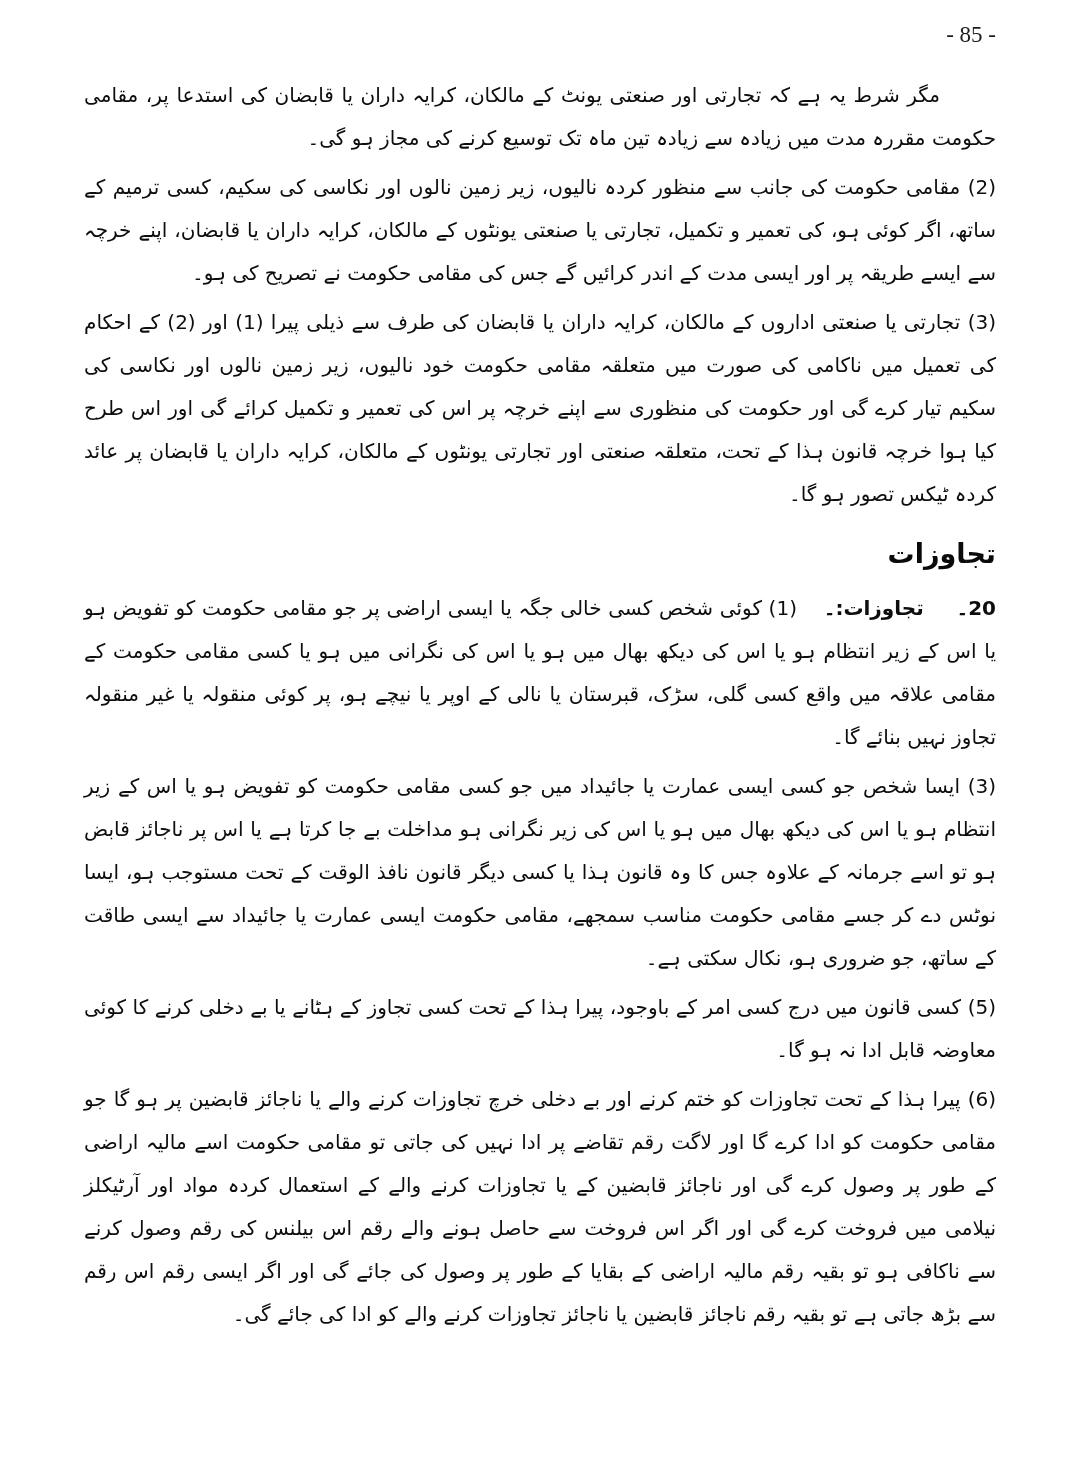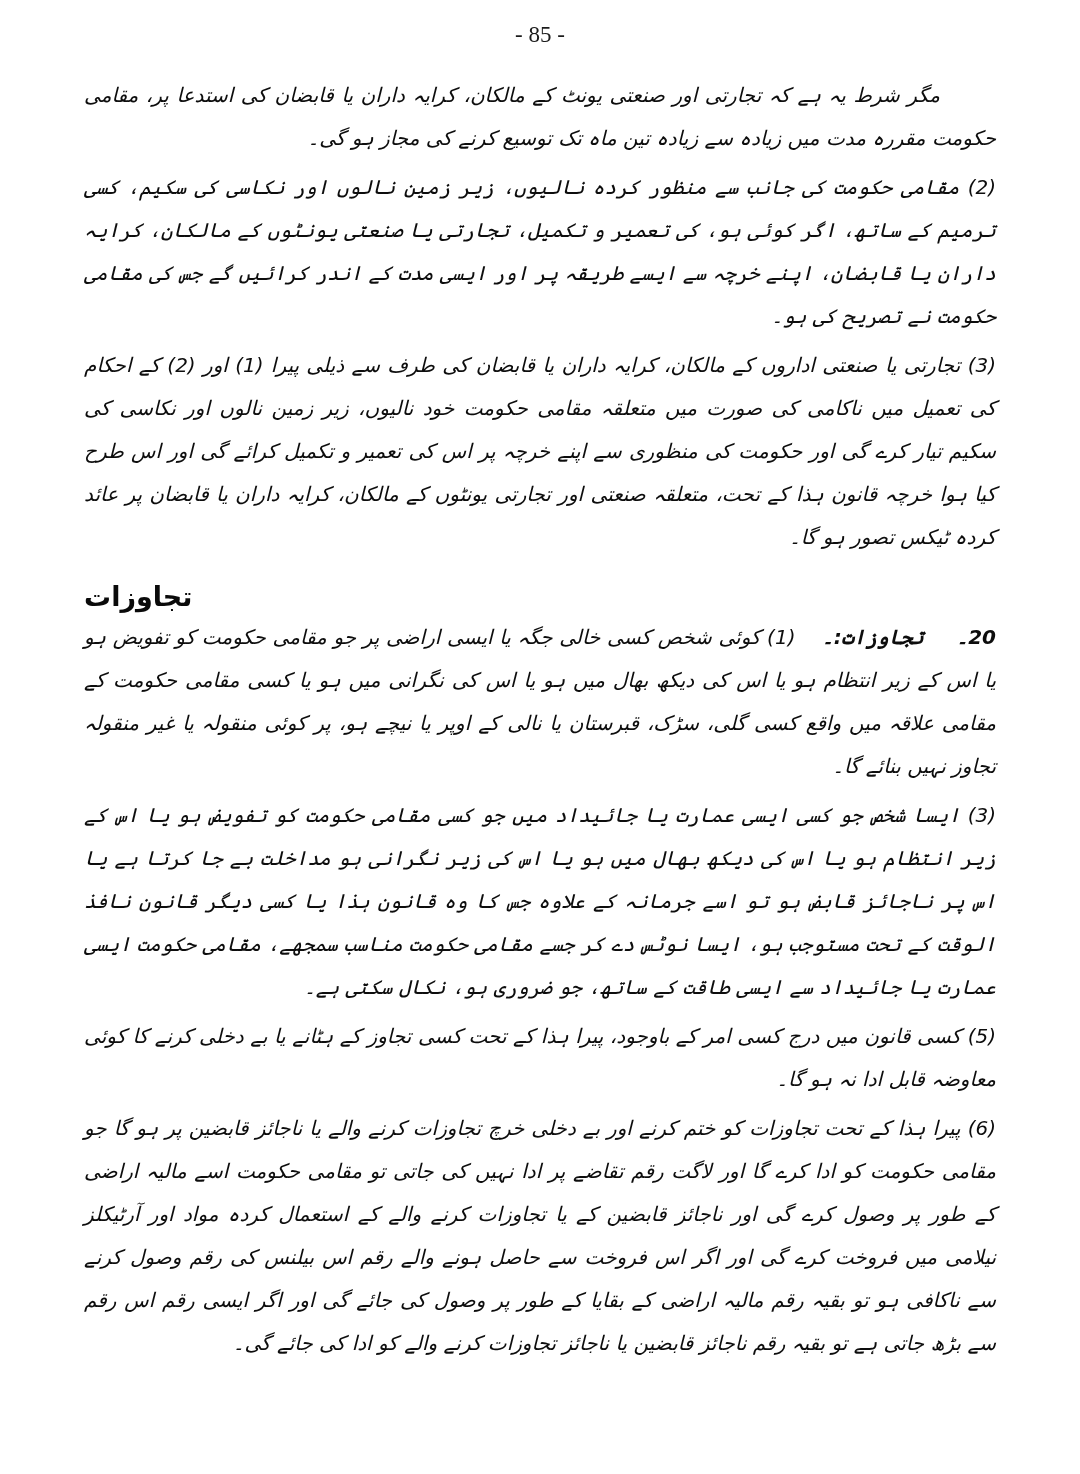--- a/index.html
+++ b/index.html
@@ -15,50 +15,49 @@
   }
   .page {
     box-sizing: border-box;
     width: 1080px;
     height: 1474px;
     padding: 22px 84px 30px 84px;
     background: #ffffff;
     color: #111111;
   }
   .page-number {
-    text-align: center;
+    text-align: right;
     font-family: "Liberation Serif", serif;
     font-size: 23px;
     color: #1b1b1b;
     margin: 0 0 26px 0;
     direction: ltr;
   }
   .urdu {
     direction: rtl;
     unicode-bidi: embed;
     font-family: "DejaVu Sans", sans-serif;
     font-size: 20px;
     line-height: 2.15;
     text-align: justify;
     color: #0d0d0d;
   }
   p.para {
     margin: 0 0 6px 0;
-    font-style: italic;
   }
   p.proviso {
     text-indent: 56px; 
   }
   .heading {
     direction: rtl;
     font-family: "DejaVu Sans", sans-serif;
     font-size: 27px;
     font-weight: bold;
-    text-align: left;
-    margin: 22px 0 4px 0;
+    text-align: right;
+    margin: 22px 0 18px 0;
     color: #0a0a0a;
   }
   .sec-num {
     font-weight: bold;
     margin-left: 26px; 
     white-space: nowrap;
   }
   .sec-title {
     font-weight: bold;
     margin-left: 20px;

